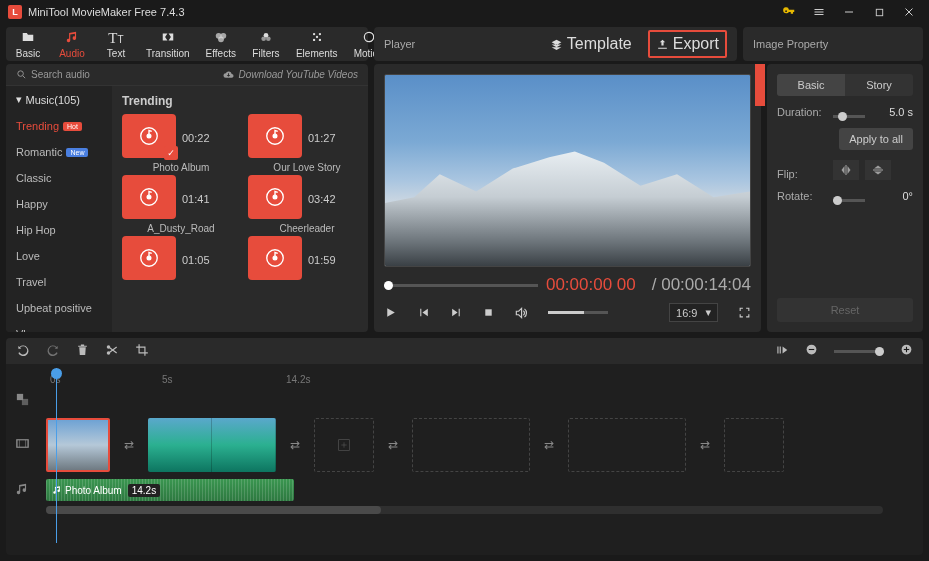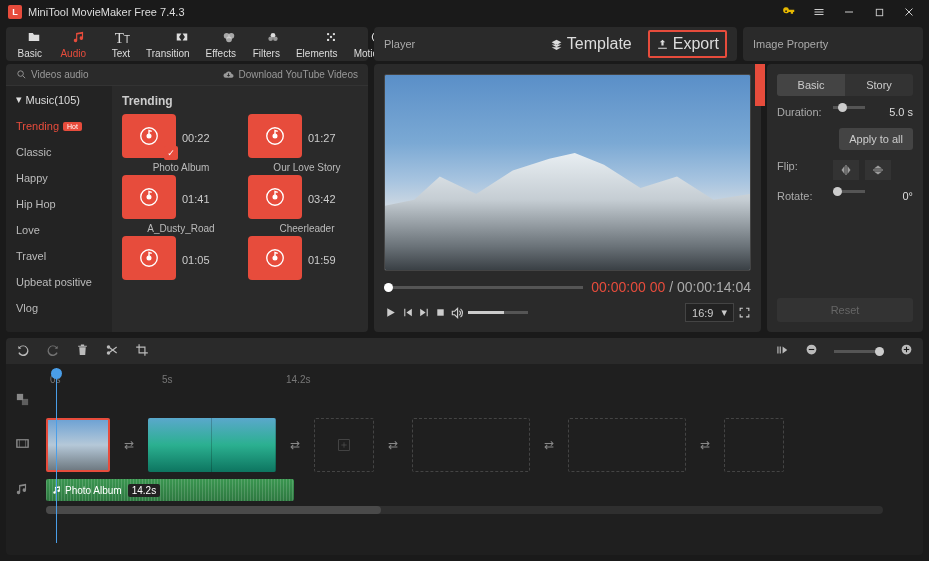--- a/index.html
+++ b/index.html
@@ -6,36 +6,36 @@
 body { background: #1a1a1a; color: #ccc; overflow: hidden; width: 929px; height: 561px; font-size: 11px; }
 .titlebar { height: 24px; background: #1a1a1a; display: flex; align-items: center; padding: 0 8px; gap: 6px; }
 .logo { width: 14px; height: 14px; background: #e74c3c; border-radius: 2px; display: flex; align-items: center; justify-content: center; color: #fff; font-size: 9px; font-weight: bold; }
 .title { font-weight: 500; font-size: 11px; color: #ddd; }
 .title-spacer { flex: 1; }
 .titlebar-btn { width: 24px; height: 24px; display: flex; align-items: center; justify-content: center; cursor: pointer; color: #ccc; }
 .key-icon { color: #e6b800; }
 
 .topbar { height: 40px; display: flex; gap: 6px; padding: 3px 6px; }
 .topbar-left { width: 362px; background: #2a2a2a; border-radius: 4px; display: flex; align-items: center; }
-.topbar-tab { flex: 0 0 auto; display: flex; flex-direction: column; align-items: flex-end; justify-content: center; padding: 2px 8px; cursor: pointer; color: #ddd; gap: 1px; min-width: 44px; }
+.topbar-tab { flex: 0 0 auto; display: flex; flex-direction: column; align-items: center; justify-content: center; padding: 2px 8px; cursor: pointer; color: #ddd; gap: 1px; min-width: 44px; }
 .topbar-tab.active { color: #e74c3c; }
 .topbar-tab .icon { font-size: 14px; }
 .topbar-tab .label { font-size: 10px; }
 .topbar-mid { flex: 1; background: #2a2a2a; border-radius: 4px; display: flex; align-items: center; padding: 0 10px; gap: 8px; }
 .topbar-right { width: 180px; background: #2a2a2a; border-radius: 4px; display: flex; align-items: center; padding: 0 10px; }
 .player-label { flex: 1; font-size: 11px; color: #aaa; }
 .template-btn, .export-btn { display: flex; align-items: center; gap: 4px; padding: 4px 8px; cursor: pointer; font-size: 16px; color: #ddd; }
 .export-btn { border: 2px solid #e74c3c; border-radius: 2px; padding: 3px 6px; }
 .prop-label { font-size: 11px; color: #aaa; }
 
 .middle { display: flex; gap: 6px; padding: 0 6px; height: 268px; }
 .media-panel { width: 362px; background: #2a2a2a; border-radius: 4px; display: flex; flex-direction: column; overflow: hidden; }
 .media-header { height: 22px; display: flex; align-items: center; padding: 0 10px; gap: 8px; font-size: 10px; color: #999; border-bottom: 1px solid #333; }
 .search { flex: 1; display: flex; align-items: center; gap: 4px; }
-.dl-link { display: flex; align-items: center; gap: 4px; cursor: pointer; }
+.dl-link { display: flex; align-items: center; gap: 4px; cursor: pointer; font-style: italic; }
 .media-body { flex: 1; display: flex; overflow: hidden; }
 .sidebar { width: 106px; background: #232323; overflow-y: auto; }
 .side-item { padding: 7px 10px; font-size: 11px; color: #bbb; cursor: pointer; display: flex; align-items: center; gap: 4px; white-space: nowrap; overflow: hidden; }
 .side-item.group { color: #ddd; }
 .side-item.active { color: #e74c3c; }
 .badge { font-size: 7px; padding: 1px 4px; border-radius: 2px; color: #fff; }
 .badge.hot { background: #e74c3c; }
 .badge.new { background: #4a7fe0; }
 .media-grid { flex: 1; padding: 8px 10px; overflow-y: auto; }
 .grid-title { font-size: 12px; color: #ccc; font-weight: 600; margin-bottom: 6px; }
@@ -48,35 +48,35 @@
 .duration { font-size: 11px; color: #ccc; margin-top: 18px; }
 .card-name { font-size: 10px; color: #bbb; text-align: center; margin-top: 4px; width: 118px; white-space: nowrap; overflow: hidden; text-overflow: ellipsis; }
 
 .player-panel { flex: 1; background: #2a2a2a; border-radius: 4px; display: flex; flex-direction: column; padding: 10px; gap: 8px; }
 .video { flex: 1; border: 1px solid #444; border-radius: 2px; overflow: hidden; position: relative; background: linear-gradient(to bottom, #5a8fc8 0%, #7ba9d4 35%, #a9c5e0 55%, #d5dce2 70%); }
 .mountain { position: absolute; bottom: 0; left: 0; right: 0; height: 60%; background: linear-gradient(to bottom, #e8eef2 0%, #c5cdd3 40%, #6a7278 80%, #3a4045 100%); clip-path: polygon(0% 100%, 0% 45%, 8% 40%, 15% 20%, 25% 35%, 35% 15%, 45% 5%, 52% 0%, 60% 10%, 70% 30%, 80% 20%, 90% 40%, 100% 35%, 100% 100%); }
 .edge { position: absolute; top: 0; right: -4px; width: 10px; height: 42px; background: #e74c3c; border: 2px solid #e74c3c; }
 .progress { height: 4px; display: flex; align-items: center; }
 .prog-bar { flex: 1; height: 3px; background: #555; position: relative; }
 .prog-dot { position: absolute; left: 0; top: -3px; width: 9px; height: 9px; background: #fff; border-radius: 50%; }
-.time-row { display: flex; align-items: center; justify-content: flex-end; gap: 4px; font-size: 14px; }
+.time-row { display: flex; align-items: center; justify-content: flex-end; gap: 16px; font-size: 17px; }
 .time-cur { color: #e74c3c; }
 .time-tot { color: #aaa; }
-.controls { display: flex; align-items: center; gap: 4px; }
+.controls { display: flex; align-items: center; gap: 20px; }
 .ctrl-btn { cursor: pointer; color: #ccc; font-size: 13px; display: flex; align-items: center; }
 .vol-slider { width: 60px; height: 3px; background: #555; position: relative; }
 .vol-fill { height: 100%; width: 60%; background: #ccc; }
 .ctrl-spacer { flex: 1; }
 .aspect { background: #222; border: 1px solid #444; padding: 2px 6px; display: flex; align-items: center; gap: 8px; font-size: 11px; }
 
 .prop-panel { width: 156px; background: #2a2a2a; border-radius: 4px; padding: 10px; display: flex; flex-direction: column; gap: 10px; }
 .prop-tabs { display: flex; background: #333; border-radius: 3px; overflow: hidden; }
 .prop-tab { flex: 1; text-align: center; padding: 5px; font-size: 11px; cursor: pointer; }
 .prop-tab.active { background: #444; }
-.prop-row { display: flex; align-items: flex-start; gap: 8px; font-size: 11px; color: #aaa; }
+.prop-row { display: flex; align-items: flex-end; gap: 8px; font-size: 11px; color: #aaa; }
 .prop-row .plabel { width: 48px; }
 .slider { flex: 1; height: 3px; background: #555; position: relative; }
 .slider .dot { position: absolute; top: -3px; width: 9px; height: 9px; background: #ccc; border-radius: 50%; }
 .val { width: 40px; text-align: right; color: #ddd; font-size: 11px; }
 .apply-btn { align-self: flex-end; background: #444; padding: 5px 10px; border-radius: 3px; cursor: pointer; font-size: 11px; }
 .flip-btns { display: flex; gap: 6px; }
 .flip-btn { width: 26px; height: 20px; background: #333; display: flex; align-items: center; justify-content: center; cursor: pointer; font-size: 11px; }
 .reset-btn { margin-top: auto; background: #333; color: #666; padding: 6px; text-align: center; border-radius: 3px; }
 
 .timeline-bar { height: 26px; background: #2a2a2a; margin: 6px 6px 0; border-radius: 4px 4px 0 0; display: flex; align-items: center; padding: 0 10px; gap: 16px; }
@@ -243,35 +243,39 @@
 
 <div class="middle">
 
   <div class="media-panel">
     <div class="media-header">
       <div class="search">
         <svg width="11" height="11" viewBox="0 0 24 24" fill="none" stroke="currentColor" stroke-width="2">
               <circle cx="10" cy="10" r="6"></circle>
               <path d="M20 20l-5-5"></path>
             </svg>
-        <span>Videos audio</span>
+        <span>Search audio</span>
       </div>
       <div class="dl-link">
         <svg width="11" height="11" viewBox="0 0 24 24" fill="currentColor">
               <path d="M6 19a5 5 0 0 1 0-10 7 7 0 0 1 13 2 4 4 0 0 1 0 8H6zm6-2l4-4h-3V9h-2v4H8l4 4z"></path>
             </svg>
         <span>Download YouTube Videos</span>
       </div>
     </div>
     <div class="media-body">
       <div class="sidebar">
         <div class="side-item group">▾ <span>Music(105)</span></div>
         <div class="side-item active">
               <span>Trending</span>
               <span class="badge hot">Hot</span>
+            </div>
+        <div class="side-item">
+              <span>Romantic</span>
+              <span class="badge new">New</span>
             </div>
         <div class="side-item">Classic</div>
         <div class="side-item">Happy</div>
         <div class="side-item">Hip Hop</div>
         <div class="side-item">Love</div>
         <div class="side-item">Travel</div>
         <div class="side-item">Upbeat positive</div>
         <div class="side-item">Vlog</div>
 
       </div>

